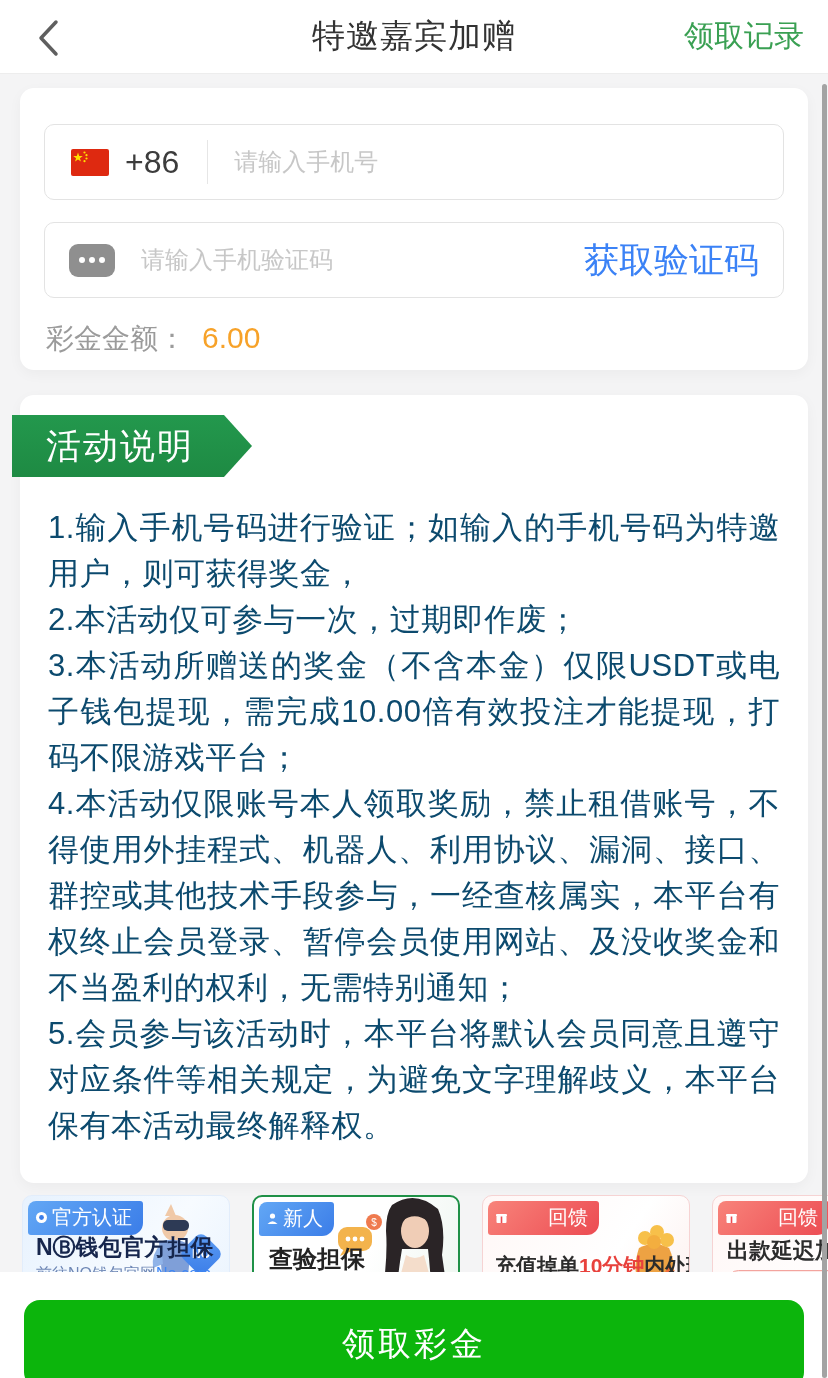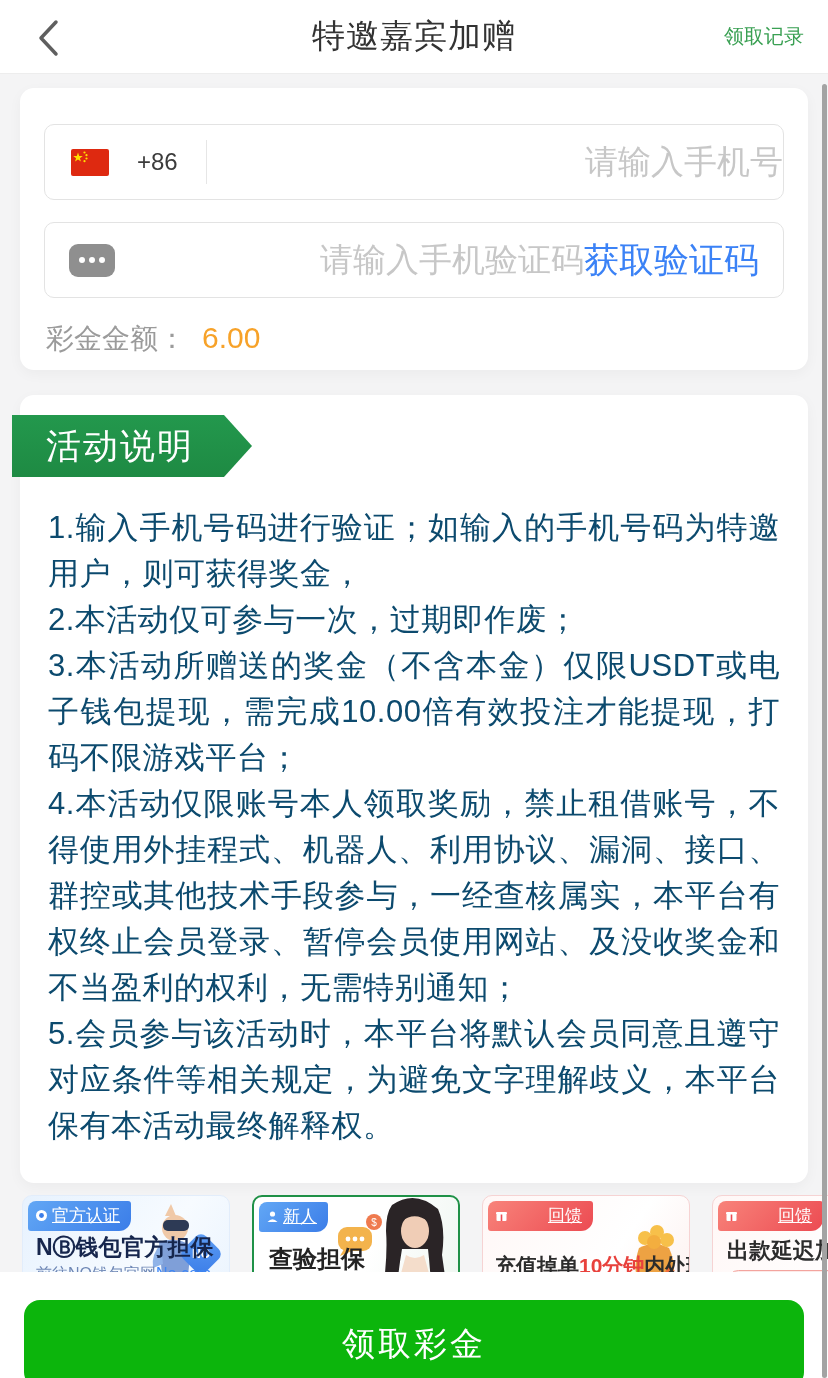--- a/index.html
+++ b/index.html
@@ -8,37 +8,37 @@
   #app { position:relative; width:828px; height:1378px; background:#f4f4f5; overflow:hidden;padding-left:23px; }
 
   
   .header { position:absolute; top:0; left:0; width:828px; height:74px; background:#fff;
             border-bottom:1px solid #ededed; z-index:20; }
   .back-btn { position:absolute; left:24px; top:14px; width:48px; height:48px; display:flex;
               align-items:center; justify-content:center; cursor:pointer; }
   .hdr-title { position:absolute; left:0; right:0; top:0; height:74px; line-height:72px;
                text-align:center; font-size:33px; color:#333; font-weight:500; letter-spacing:1px; }
   .hdr-link { position:absolute; right:24px; top:0; height:74px; line-height:72px;
-              font-size:20px; color:#3aa053; cursor:pointer; }
+              font-size:30px; color:#3aa053; cursor:pointer; }
 
   
   .card { position:absolute; left:20px; width:788px; background:#fff; border-radius:14px;
           box-shadow:0 4px 14px rgba(0,0,0,0.04); }
 
   
   .card-form { top:88px; height:282px; }
   .input-row { position:absolute; left:24px; right:24px; height:76px; border:1px solid #e3e3e3;
                border-radius:10px; display:flex; align-items:center; background:#fff; }
   .row-phone { top:36px; }
   .row-code  { top:134px; }
   .flag { width:38px; height:27px; margin-left:26px; flex:none; border-radius:2px; overflow:hidden; }
-  .cc { font-size:24px; color:#3c3c3c; margin-left:28px; flex:none; }
+  .cc { font-size:32px; color:#3c3c3c; margin-left:16px; flex:none; }
   .vdiv { width:1px; height:44px; background:#e6e6e6; margin-left:28px; flex:none; }
-  .txt-input { flex:1; border:none; outline:none; font-size:33px; color:#333; padding-left:26px;
-               background:transparent; min-width:0; font-family:inherit;text-align:right; }
+  .txt-input { flex:1; border:none; outline:none; font-size:24px; color:#333; padding-left:26px;
+               background:transparent; min-width:0; font-family:inherit; }
   .txt-input::placeholder { color:#c7c7c7; }
   .sms-ic { width:46px; height:33px; background:#8f8f8f; border-radius:9px; margin-left:24px;
             flex:none; display:flex; align-items:center; justify-content:center; gap:4px; }
   .sms-ic i { width:6px; height:6px; background:#fff; border-radius:50%; }
   .get-code { margin-right:24px; flex:none; font-size:35px; color:#3b82f6; cursor:pointer; }
   .bonus-row { position:absolute; left:26px; top:232px; font-size:28px; display:flex; align-items:baseline; }
   .bonus-label { color:#9b9b9b; }
   .bonus-amt { color:#f7a229; font-size:30px; margin-left:16px; }
 
   
@@ -52,21 +52,21 @@
   
   .banner-strip { position:absolute; top:1195px; left:0; width:828px; height:120px; overflow:hidden; }
   .banner-inner { display:flex; gap:22px; padding-left:22px; }
   .banner { position:relative; flex:none; width:208px; height:118px; border-radius:10px;
             overflow:hidden; cursor:pointer; background:#fff; }
   .banner.b1 { background:linear-gradient(125deg,#e7f2fe 0%,#f7fbff 60%,#e9f3fe 100%); border:1px solid #e2edfb; }
   .banner.b2 { background:linear-gradient(110deg,#ffffff 55%,#eef6f0 100%); border:2px solid #1f9147; }
   .banner.b3 { background:linear-gradient(125deg,#fff7f6 0%,#ffffff 60%,#fdefed 100%); border:1px solid #f6d3d3; }
   .banner.b4 { background:linear-gradient(125deg,#fff7f6 0%,#ffffff 70%); border:1px solid #f6d3d3; }
   .badge { position:absolute; top:5px; left:5px; display:flex; align-items:center; gap:4px;
-           font-size:17px; color:#fff; padding:3px 11px 4px 7px; border-radius:8px 3px 12px 3px; z-index:3;text-decoration:underline; }
+           font-size:20px; color:#fff; padding:3px 11px 4px 7px; border-radius:8px 3px 12px 3px; z-index:3; }
   .badge.blue { background:linear-gradient(135deg,#62a7f5,#3b7de8); }
   .badge.red  { background:linear-gradient(135deg,#f8837a,#ec4b52);gap:40px; }
   .b-title { position:absolute; z-index:2; font-weight:bold; white-space:nowrap; }
   .b-sub { position:absolute; z-index:2; white-space:nowrap; }
   .b1 .b-title { top:36px; left:13px; font-size:23px; color:#16264d; }
   .b1 .b-sub { top:68px; left:13px; font-size:16px; }
   .b1 .sub-pre { color:#6e87b5; } .b1 .sub-link { color:#3f87f5; }
   .b1 .b-btn { position:absolute; top:94px; left:13px; z-index:2; font-size:16px; color:#fff;
                background:linear-gradient(180deg,#74b4f8,#3f87f0); border-radius:14px; padding:3px 19px; }
   .b2 .b-title { top:46px; left:15px; font-size:24px; color:#232323; }

